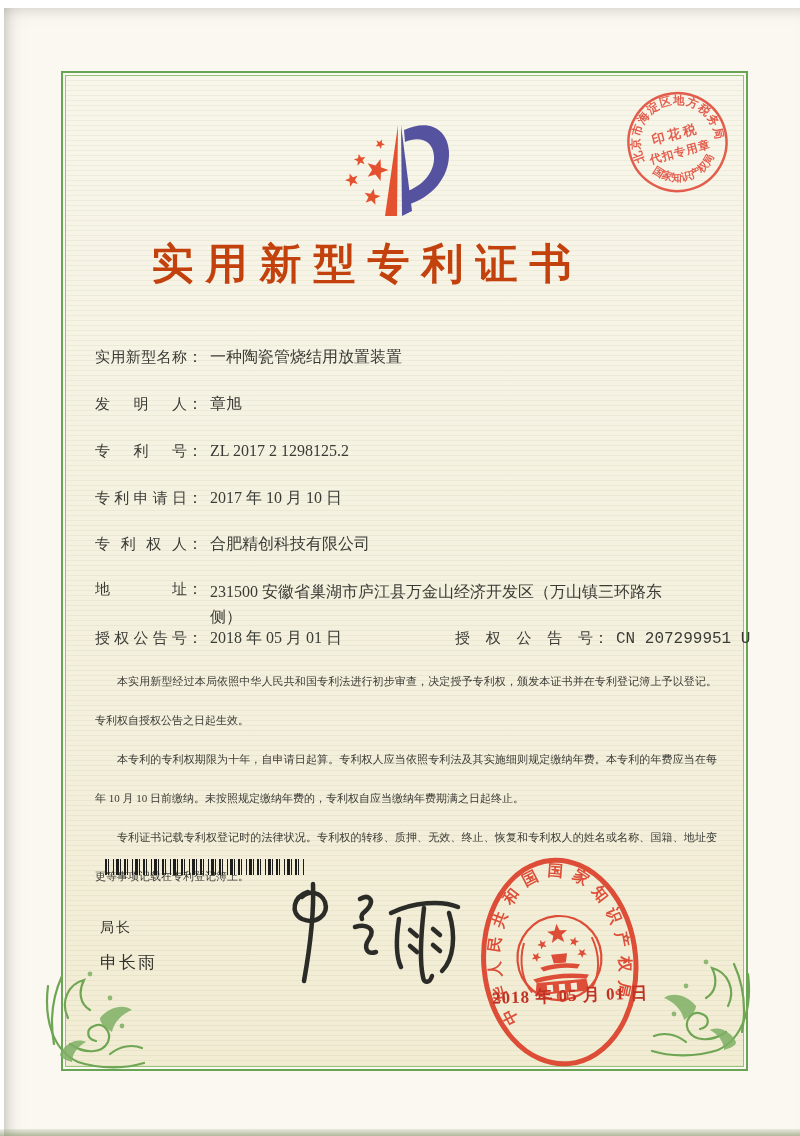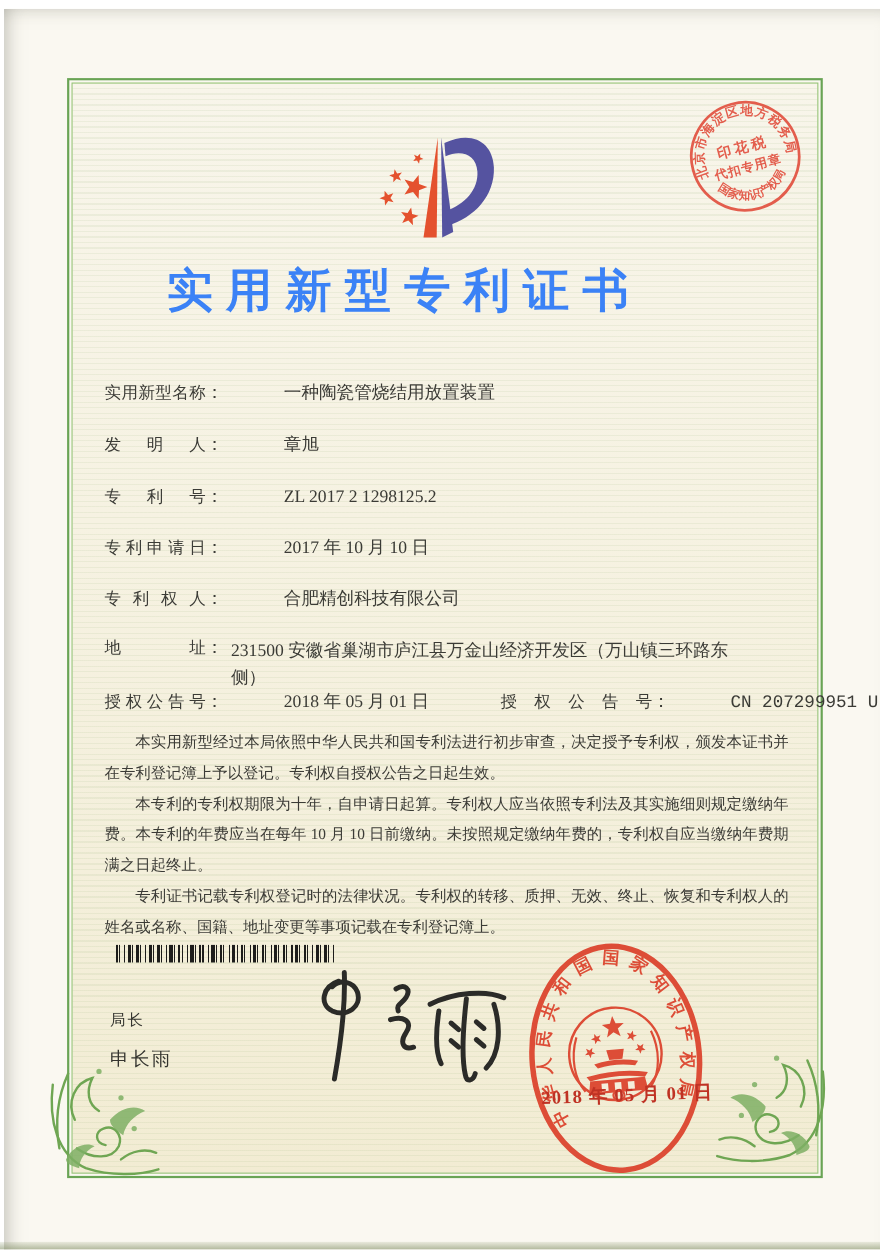--- a/index.html
+++ b/index.html
@@ -13,30 +13,30 @@
          background:linear-gradient(180deg,rgba(140,155,110,.15),rgba(120,135,90,.55));}
   
   .frame{position:absolute;left:61px;top:71px;width:683px;height:996px;border:2px solid #69a455;}
   .frame-inner{position:absolute;inset:2px;border:1px solid #96c377;
       background:
         repeating-linear-gradient(0deg, rgba(130,165,100,0.10) 0px, rgba(130,165,100,0.10) 1px, transparent 1px, transparent 5px),
         linear-gradient(180deg,#f8f5ea 0%,#f6f2e2 40%,#f4efdb 72%,#f2ecd3 100%);}
   
   .cert-no{position:absolute;left:95px;top:116px;font-size:17px;letter-spacing:2px;color:#3c3c38;}
   .title{position:absolute;left:0;top:236px;width:735px;text-align:center;font-size:42px;font-weight:bold;
-         letter-spacing:12px;color:#3b82f6;}
+         letter-spacing:12px;color:#c2410c;}
   .field{position:absolute;left:95px;font-size:16px;color:#3b3b36;white-space:nowrap;}
   .flabel{display:inline-block;width:92px;font-size:15px;text-align:justify;text-align-last:justify;}
   .colon{display:inline-block;}
-  .fvalue{padding-left:7px;margin-left:48px;}
+  .fvalue{padding-left:7px;}
   .fvalue-addr{display:inline-block;width:452px;vertical-align:top;line-height:25px;white-space:normal;padding-left:7px;}
   .grant-no{position:absolute;left:360px;top:0;white-space:nowrap;font-family:Liberation Mono, monospace;}
   .flabel2{display:inline-block;width:138px;font-size:15px;text-align:justify;text-align-last:justify;}
   .paras{position:absolute;left:95px;top:662px;width:622px;}
-  .paras p{margin:0;font-size:14px;line-height:28px;text-align:justify;text-indent:2em;color:#3b3b36;}
+  .paras p{margin:0;font-size:11px;line-height:39px;text-align:justify;text-indent:2em;color:#3b3b36;}
   
   .barcode{position:absolute;left:105px;top:859px;width:201px;height:16px;
      background:repeating-linear-gradient(90deg,#1d1d1b 0 2px,transparent 2px 3px,#1d1d1b 3px 4px,
         transparent 4px 8px,#1d1d1b 8px 9px,transparent 9px 11px,#1d1d1b 11px 14px,transparent 14px 15px,
         #1d1d1b 15px 16px,transparent 16px 19px);}
   .signer-title{position:absolute;left:100px;top:919px;font-size:14px;letter-spacing:2px;color:#34342f;}
   .signer-name{position:absolute;left:100px;top:951px;font-size:17px;letter-spacing:2px;color:#34342f;text-align:right;}
   .signature-svg{position:absolute;left:233px;top:878px;}
   
   .tax-stamp{position:absolute;left:618px;top:84px;transform:rotate(-15deg);opacity:.92;}

